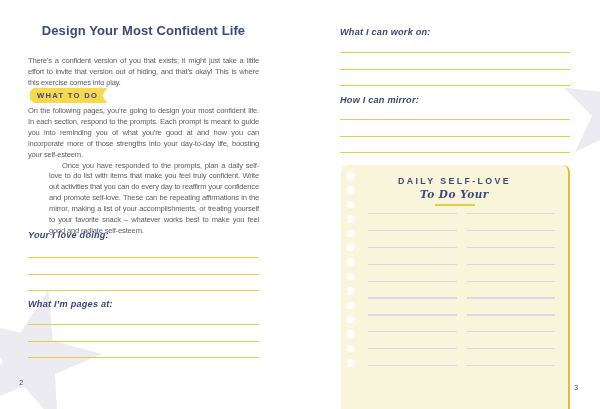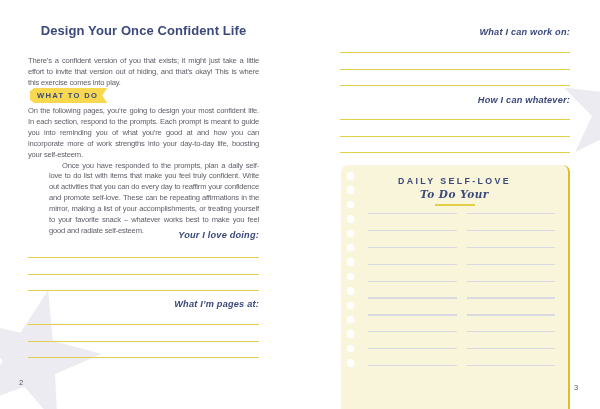--- a/index.html
+++ b/index.html
@@ -38,21 +38,21 @@
   .badge{
     position:absolute;top:88px;left:2px;
     background:var(--badge-yellow,#f8d84e);
     color:var(--navy,#3b497c);
     font-size:7.6px;font-weight:bold;letter-spacing:1.3px;
     padding:3px 9px 3px 7px;
     clip-path:polygon(0 22%,4px 0,100% 0,calc(100% - 5px) 50%,100% 100%,4px 100%,0 78%);
   }
 
   .prompt-label{
-    position:absolute;left:0;right:0;text-align:right;
+    position:absolute;left:0;right:0;text-align:left;
     font-size:9.2px;font-style:italic;font-weight:bold;letter-spacing:.2px;
     color:var(--navy,#3b497c);
   }
   .lines{position:absolute;left:0;right:0;}
   .yline{
     height:1.3px;margin-bottom:15.3px;
     background:var(--line-yellow,#e3ce4a);
   }
 
   
@@ -117,28 +117,28 @@
     <polygon points="0,-1 0.235,-0.324 0.951,-0.309 0.38,0.124 0.588,0.809 0,0.4 -0.588,0.809 -0.38,0.124 -0.951,-0.309 -0.235,-0.324"></polygon>
   </svg>
 </div>
 <div class="star" id="star-right">
   <svg viewBox="-1 -1 2 2" width="112" height="112">
     <polygon points="0,-1 0.235,-0.324 0.951,-0.309 0.38,0.124 0.588,0.809 0,0.4 -0.588,0.809 -0.38,0.124 -0.951,-0.309 -0.235,-0.324"></polygon>
   </svg>
 </div>
 
 <div class="page" id="page-left">
-  <div class="book-title">Design Your Once Confident Life</div>
+  <div class="book-title">Design Your Most Confident Life</div>
 
   <div class="body-text" id="intro">There’s a confident version of you that exists; it might just take a little effort to invite that version out of hiding, and that’s okay! This is where this exercise comes into play.</div>
 
   <div class="badge">WHAT TO DO</div>
 
   <div class="body-text" id="what-to-do-body">
-    <p>On the following pages, you’re going to design your most confident life. In each section, respond to the prompts. Each prompt is meant to guide you into reminding you of what you’re good at and how you can incorporate more of work strengths into your day-to-day life, boosting your self-esteem.</p>
+    <p>On the following pages, you’re going to design your most confident life. In each section, respond to the prompts. Each prompt is meant to guide you into reminding you of what you’re good at and how you can incorporate more of those strengths into your day-to-day life, boosting your self-esteem.</p>
     <p>Once you have responded to the prompts, plan a daily self-love to do list with items that make you feel truly confident. Write out activities that you can do every day to reaffirm your confidence and promote self-love. These can be repeating affirmations in the mirror, making a list of your accomplishments, or treating yourself to your favorite snack – whatever works best to make you feel good and radiate self-esteem.</p>
   </div>
 
   <div class="prompt-label" id="lp-prompt1-label">Your I love doing:</div>
   <div class="lines" id="lp-lines1">
     <div class="yline"></div>
   <div class="yline"></div>
       <div class="yline"></div>
     </div>
 
@@ -151,21 +151,21 @@
 </div>
 
 <div class="page" id="page-right">
   <div class="prompt-label" id="rp-prompt1-label">What I can work on:</div>
   <div class="lines" id="rp-lines1">
     <div class="yline"></div>
   <div class="yline"></div>
       <div class="yline"></div>
     </div>
 
-  <div class="prompt-label" id="rp-prompt2-label">How I can whatever:</div>
+  <div class="prompt-label" id="rp-prompt2-label">How I can mirror:</div>
   <div class="lines" id="rp-lines2">
     <div class="yline"></div>
   <div class="yline"></div>
       <div class="yline"></div>
     </div>
 </div>
 
 <div id="todo-card">
   <div class="card-title">DAILY SELF-LOVE</div>
   <div class="card-subtitle">To Do Your</div>

